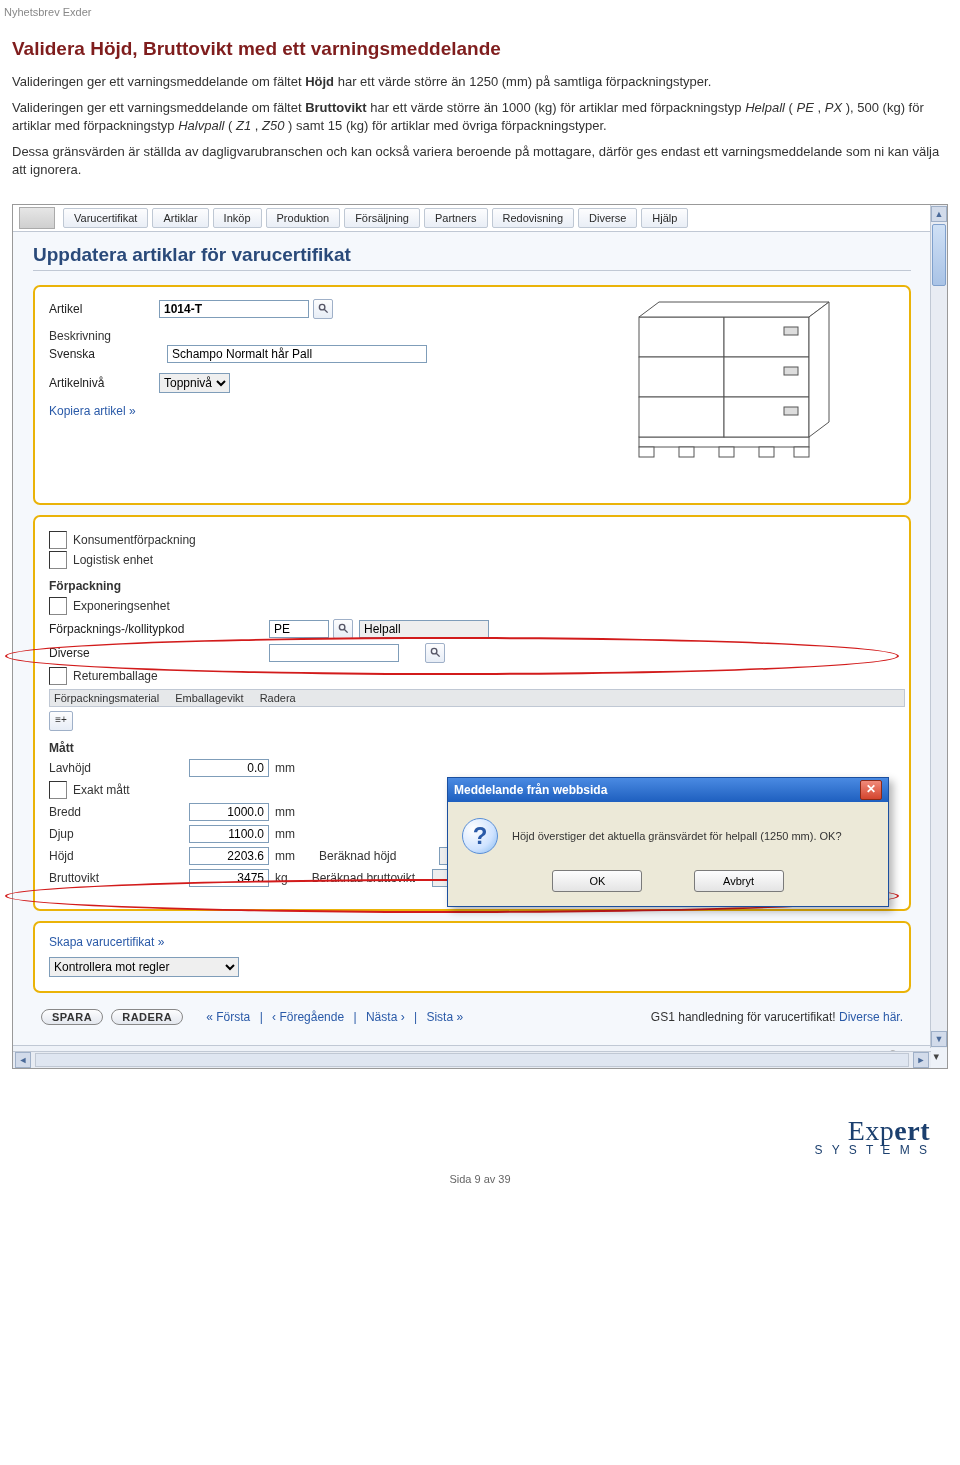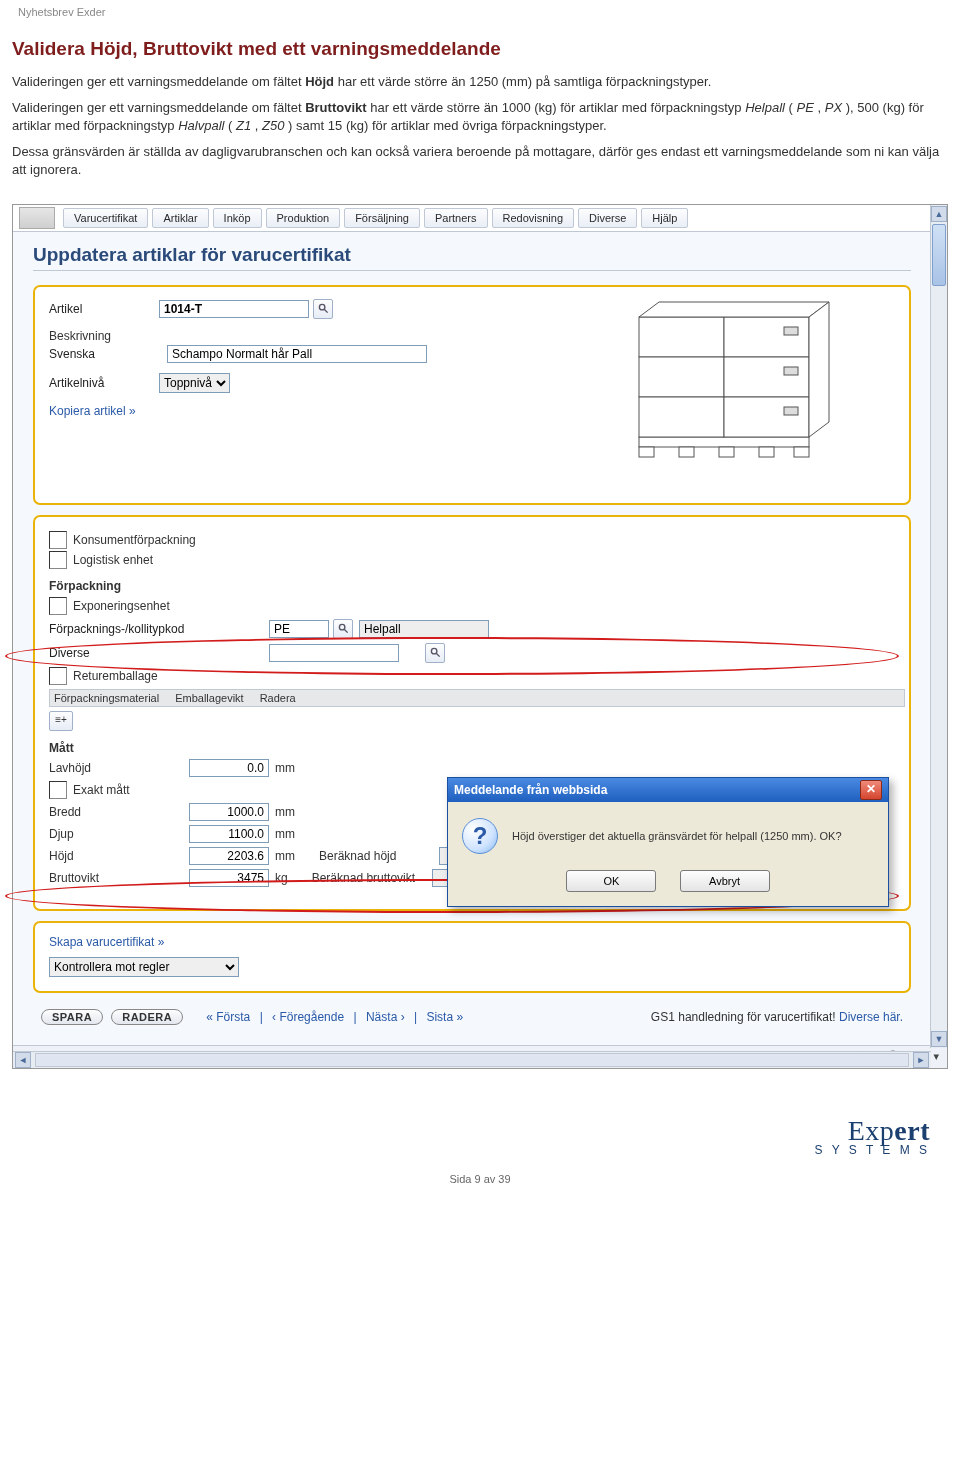--- a/index.html
+++ b/index.html
@@ -6,21 +6,21 @@
     margin: 0;
     font-family: Arial, Helvetica, sans-serif;
     font-size: 13px;
     color: #333;
     background: #fff;
     width: 960px;
   }
   .doc-header {
     color: #888;
     font-size: 11px;
-    padding: 6px 0 4px 18px;
+    padding: 6px 0 4px 4px;
   }
   .text-body {
     padding: 0 12px 10px 12px;
     line-height: 1.4;
   }
   .text-body h2 {
     color: #7f1d1d;
     font-size: 19px;
     margin: 14px 0 10px 0;
     font-weight: bold;
@@ -303,21 +303,21 @@
     font-weight: bold;
     display:flex; align-items:center; justify-content:center;
   }
   .modal .btns {
     text-align: center;
     padding-bottom: 14px;
   }
   .modal .btns button {
     width: 90px;
     height: 22px;
-    margin: 0 10px;
+    margin: 0 24px;
     border: 1px solid #7a7a7a;
     background: linear-gradient(#fdfdfe,#e4e4e4);
     border-radius: 3px;
     font-size: 11px;
     cursor:pointer;
   }
 
   .footer {
     text-align: right;
     padding: 40px 30px 10px 0;

